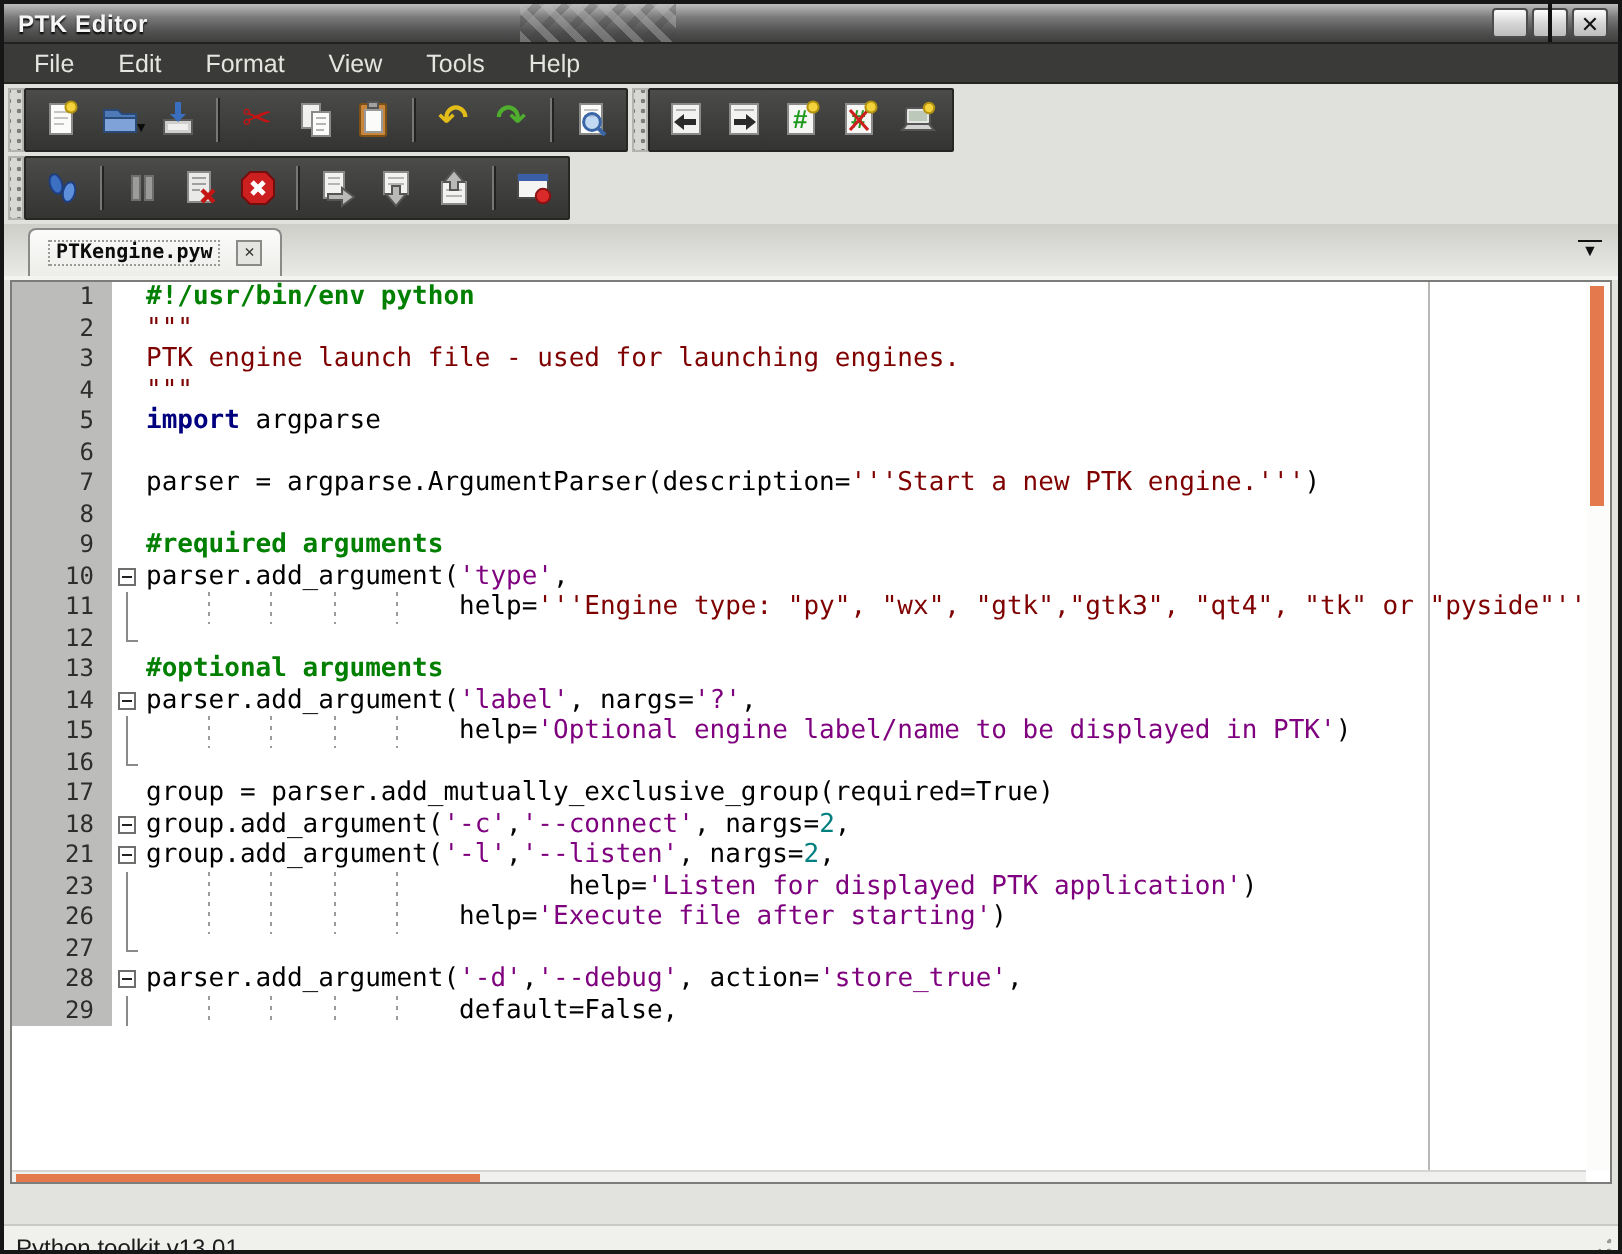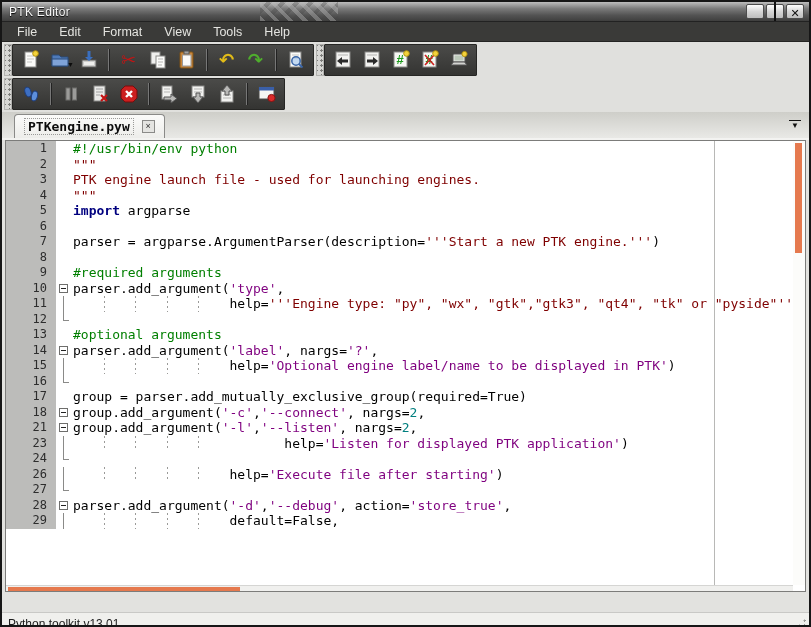--- a/index.html
+++ b/index.html
@@ -13,21 +13,21 @@
     display:flex;flex-direction:column;
     overflow:hidden;
   }
   
   .titlebar{
     height:20px;flex:0 0 20px;position:relative;
     background:linear-gradient(#bdbdbd,#7a7a7a 35%,#535353 70%,#3f3f3e);
     display:flex;align-items:center;
     border-bottom:1px solid #222;
   }
-  .title-text{color:#f6f6f6;font-weight:normal;font-size:12px;padding-left:7px;
+  .title-text{color:#f6f6f6;font-weight:bold;font-size:12px;padding-left:7px;
     text-shadow:0 1px 1px #000;letter-spacing:.3px;}
   .title-deco{position:absolute;left:258px;top:0;width:78px;height:100%;
     background-image:
       repeating-linear-gradient(45deg, rgba(190,190,190,.55) 0 4px, transparent 4px 10px),
       repeating-linear-gradient(-45deg, rgba(70,70,70,.45) 0 4px, transparent 4px 10px);
     opacity:.7;}
   .win-btns{position:absolute;right:5px;top:2px;display:flex;gap:2px;}
   .win-btn{width:18px;height:15px;border:1px solid #4c4c4c;border-radius:2px;
     background:linear-gradient(#fefefe,#d6d6d6 50%,#bdbdbd);
     display:flex;align-items:center;justify-content:center;position:relative;cursor:pointer;}
@@ -52,21 +52,21 @@
   .tb-sep{width:1px;height:22px;background:#777;margin:0 5px;box-shadow:1px 0 0 #222;}
   .tb-caret{position:absolute;right:-1px;bottom:6px;font-size:7px;color:#0c0c0c;}
   .uni-icon{font-size:18px;line-height:1;font-family:"DejaVu Sans",sans-serif;}
   
   .tabbar{flex:0 0 28px;background:linear-gradient(#cecec9,#e9e9e6);
     display:flex;align-items:flex-end;position:relative;
     border-bottom:2px solid #f3f3f1;padding-left:12px;}
   .tab{height:24px;background:linear-gradient(#fbfbfa,#ededea);
     border:1px solid #8a8a88;border-bottom:none;border-radius:4px 4px 0 0;
     display:flex;align-items:center;padding:0 9px;cursor:pointer;}
-  .tab-label{font-family:"DejaVu Sans Mono",monospace;font-weight:bold;font-size:13px;color:#0c0c0c;
+  .tab-label{font-family:"DejaVu Sans Mono",monospace;font-weight:bold;font-size:10px;color:#0c0c0c;
     border:1px dotted #9a9a98;padding:0 3px;}
   .tab-close{width:13px;height:13px;border:1px solid #8a8a88;background:#e4e4e1;
     margin-left:8px;display:flex;align-items:center;justify-content:center;
     font-size:9px;color:#333;cursor:pointer;line-height:1;}
   .tab-list-btn{position:absolute;right:8px;top:8px;width:12px;cursor:pointer;
     border-top:1px solid #111;color:#111;font-size:8px;text-align:center;line-height:10px;}
   
   .editor-wrap{flex:0 0 452px;margin:0 3px;background:#fff;border:1px solid #7c7c7a;
     position:relative;overflow:hidden;display:flex;flex-direction:column;}
   .code-rows{height:440px;overflow:hidden;position:relative;}
@@ -86,21 +86,21 @@
   .code.guides{
     background-image:
       repeating-linear-gradient(to bottom,#9a9a98 0 2px,transparent 2px 5px),
       repeating-linear-gradient(to bottom,#9a9a98 0 2px,transparent 2px 5px),
       repeating-linear-gradient(to bottom,#9a9a98 0 2px,transparent 2px 5px),
       repeating-linear-gradient(to bottom,#9a9a98 0 2px,transparent 2px 5px);
     background-size:1px 100%,1px 100%,1px 100%,1px 100%;
     background-position:31px 0,62px 0,94px 0,125px 0;
     background-repeat:no-repeat;}
   .tk-k{color:var(--kw);font-weight:bold;}
-  .tk-c{color:var(--comment);}
+  .tk-c{color:var(--comment);font-weight:bold;}
   .tk-s{color:var(--string);}
   .tk-t{color:var(--triple);}
   .tk-n{color:var(--number);}
   .edge-line{position:absolute;left:708px;top:0;bottom:6px;width:1px;background:#b8b8b6;}
   .vscroll{position:absolute;right:0;top:0;bottom:6px;width:12px;background:#fcfcfa;cursor:pointer;}
   .vthumb{position:absolute;left:2px;top:2px;width:7px;height:110px;background:var(--scroll);cursor:pointer;}
   .hscroll{position:absolute;left:0;right:12px;bottom:0;height:6px;background:#f0f0ee;
     border-top:1px solid #d5d5d3;cursor:pointer;}
   .hthumb{position:absolute;left:2px;top:1px;height:4px;width:232px;background:var(--scroll);cursor:pointer;}
   
@@ -471,25 +471,20 @@
             <span class="fbox"></span>
           </span>
           <span class="code"><span class="tk-p">group.add_argument(</span><span class="tk-s">'-l'</span><span class="tk-p">,</span><span class="tk-s">'--listen'</span><span class="tk-p">, nargs=</span><span class="tk-n">2</span><span class="tk-p">,</span></span>
         </div>
         <div class="row">
           <span class="ln">23</span>
           <span class="fold-cell mid"></span>
           <span class="code guides"><span class="tk-p">                           help=</span><span class="tk-s">'Listen for displayed PTK application'</span><span class="tk-p">)</span></span>
         </div>
         <div class="row">
-          <span class="ln">24</span>
-          <span class="fold-cell end"></span>
-          <span class="code"></span>
-        </div>
-        <div class="row">
           <span class="ln">26</span>
           <span class="fold-cell mid"></span>
           <span class="code guides"><span class="tk-p">                    help=</span><span class="tk-s">'Execute file after starting'</span><span class="tk-p">)</span></span>
         </div>
         <div class="row">
           <span class="ln">27</span>
           <span class="fold-cell end"></span>
           <span class="code"></span>
         </div>
         <div class="row">

